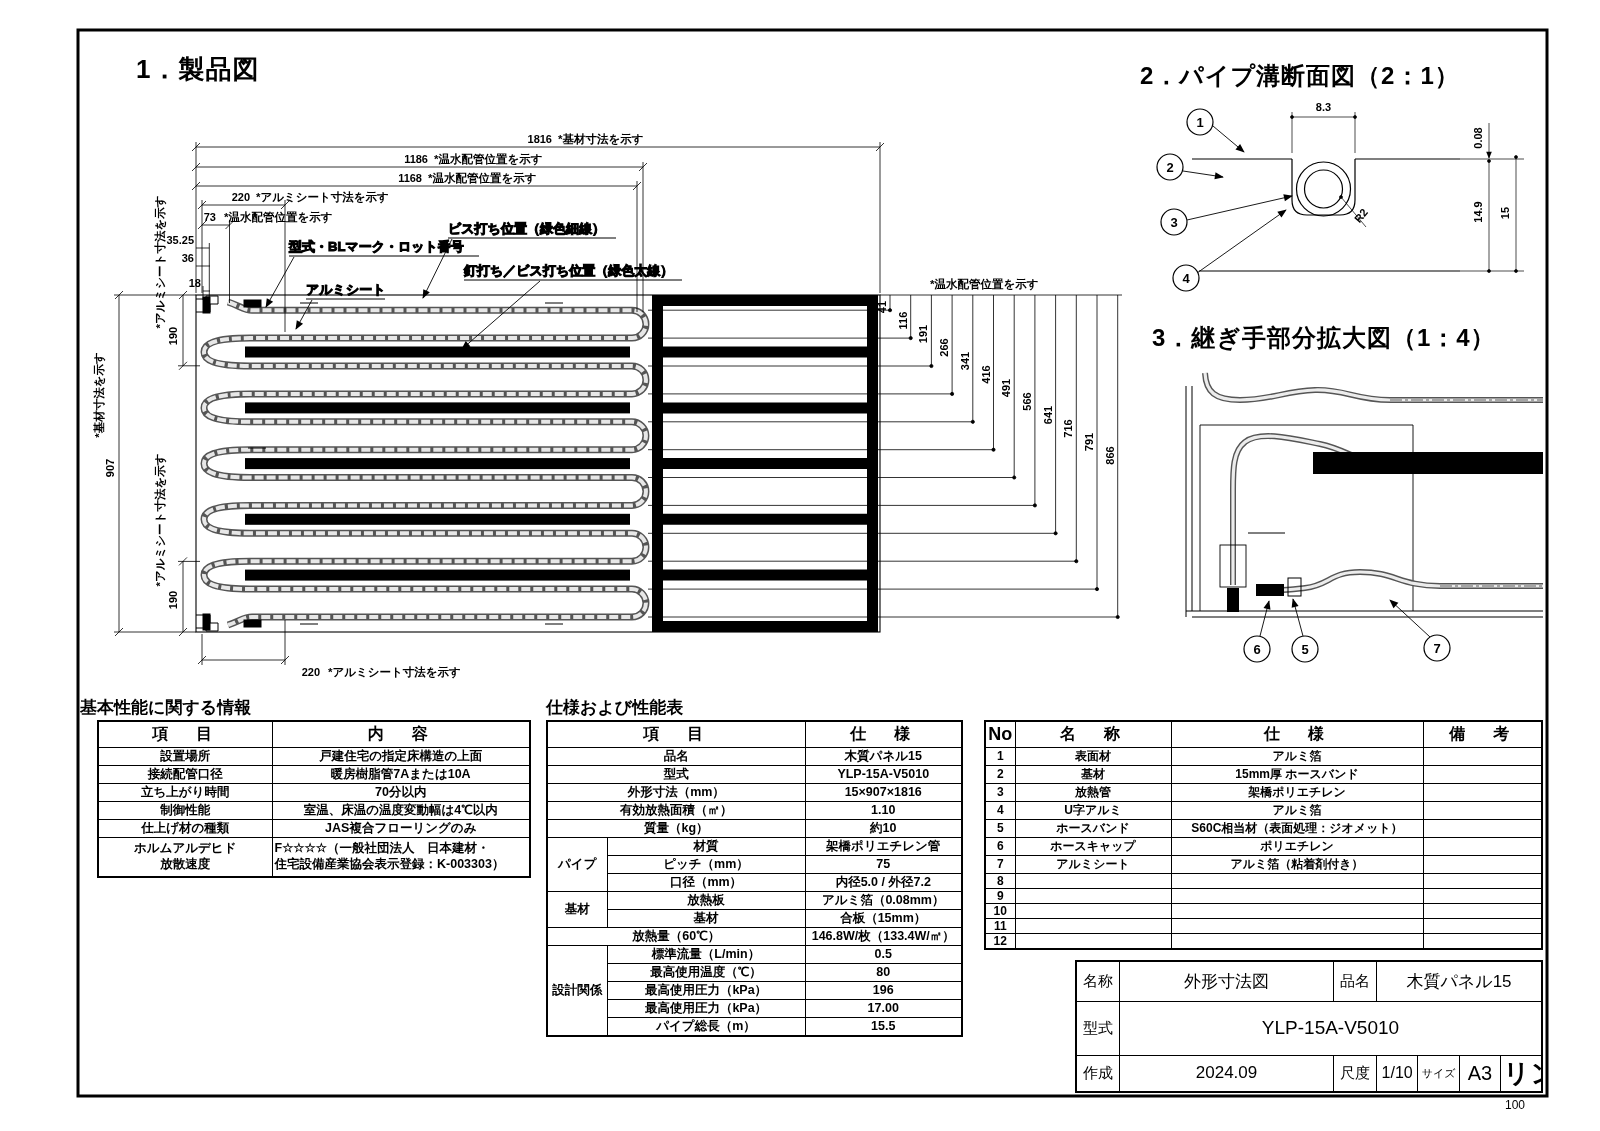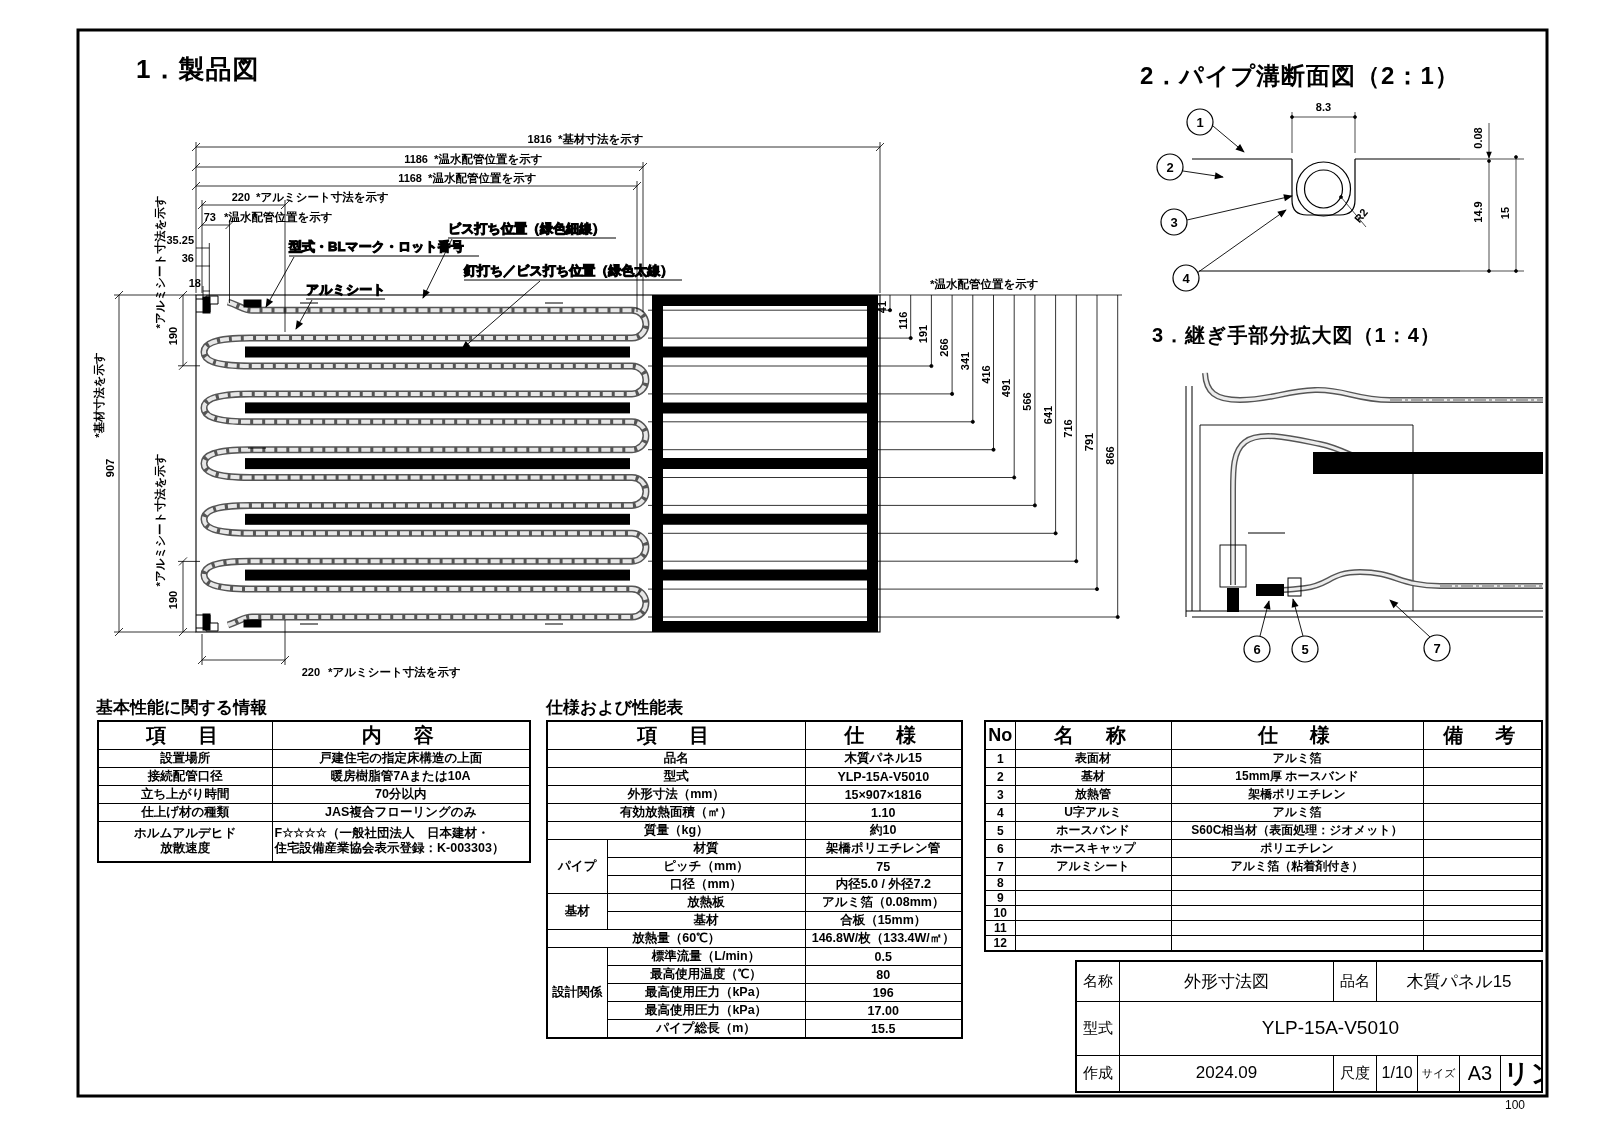--- a/index.html
+++ b/index.html
@@ -6,21 +6,21 @@
   #stage{position:relative;width:1600px;height:1131px;background:#ffffff;overflow:hidden;
          font-family:"Liberation Sans", sans-serif;color:#000;}
   svg{position:absolute;left:0;top:0;}
   .abs{position:absolute;}
   .sec-title{font-weight:600;letter-spacing:1px;}
   .tbl-heading{font-size:17px;font-weight:700;}
   table{border-collapse:collapse;table-layout:fixed;}
   td,th{border:1px solid #000;padding:0 2px;overflow:hidden;white-space:nowrap;}
   .t-outer{border:2px solid #000;}
   .c{text-align:center;}
-  .hdr{font-size:20px;font-weight:700;letter-spacing:6px;}
+  .hdr{font-size:16px;font-weight:700;letter-spacing:6px;}
   .cell{font-size:12.5px;font-weight:700;}
   .cell2{font-size:12px;font-weight:700;}
   .pre{white-space:pre-line;line-height:1.25;}
   .tb-label{font-size:15px;}
   .tb-val{font-size:17px;}
   .company{font-size:26px;font-weight:700;letter-spacing:1px;}
   text{font-family:"Liberation Sans", sans-serif;font-weight:600;}
   .dimtxt{font-size:11px;}
   .notetxt{font-size:11.5px;}
   .leadertxt{font-size:13px;font-weight:700;}
@@ -351,23 +351,23 @@
     <g fill="#000" stroke="none">
       <text class="balloontxt" x="1257" y="654" text-anchor="middle">6</text>
       <text class="balloontxt" x="1305" y="654" text-anchor="middle">5</text>
       <text class="balloontxt" x="1437" y="653" text-anchor="middle">7</text>
     </g>
   </g>
 </svg>
 
 <div class="abs sec-title" style="left:136px;top:52px;font-size:26px;">1．製品図</div>
 <div class="abs sec-title" style="left:1140px;top:60px;font-size:24px;">2．パイプ溝断面図（2：1）</div>
-<div class="abs sec-title" style="left:1152px;top:322px;font-size:20px;">3．継ぎ手部分拡大図（1：4）</div>
-
-<div class="abs tbl-heading" style="left:96px;top:696px;">基本性能に関する情報</div>
+<div class="abs sec-title" style="left:1152px;top:322px;font-size:24px;">3．継ぎ手部分拡大図（1：4）</div>
+
+<div class="abs tbl-heading" style="left:80px;top:696px;">基本性能に関する情報</div>
 <table class="abs t-outer" style="left:97px;top:720px;width:434px;">
   <colgroup>
         <col style="width:174px">
         <col>
       </colgroup>
   <tbody>
         <tr style="height:26px">
     <td class="c hdr">項　目</td>
     <td class="c hdr">内　容</td>
   </tr>
@@ -375,20 +375,24 @@
           <td class="c cell">設置場所</td>
           <td class="c cell">戸建住宅の指定床構造の上面</td>
         </tr>
   <tr style="height:16px">
           <td class="c cell">接続配管口径</td>
           <td class="c cell">暖房樹脂管7Aまたは10A</td>
         </tr>
   <tr style="height:16px">
           <td class="c cell">立ち上がり時間</td>
           <td class="c cell">70分以内</td>
+        </tr>
+  <tr style="height:16px">
+          <td class="c cell">制御性能</td>
+          <td class="c cell">室温、床温の温度変動幅は4℃以内</td>
         </tr>
   <tr style="height:16px">
           <td class="c cell">仕上げ材の種類</td>
           <td class="c cell">JAS複合フローリングのみ</td>
         </tr>
   <tr style="height:40px">
           <td class="c cell pre">ホルムアルデヒド
 放散速度</td>
           <td class="cell pre">F☆☆☆☆（一般社団法人　日本建材・
 住宅設備産業協会表示登録：K-003303）</td>

